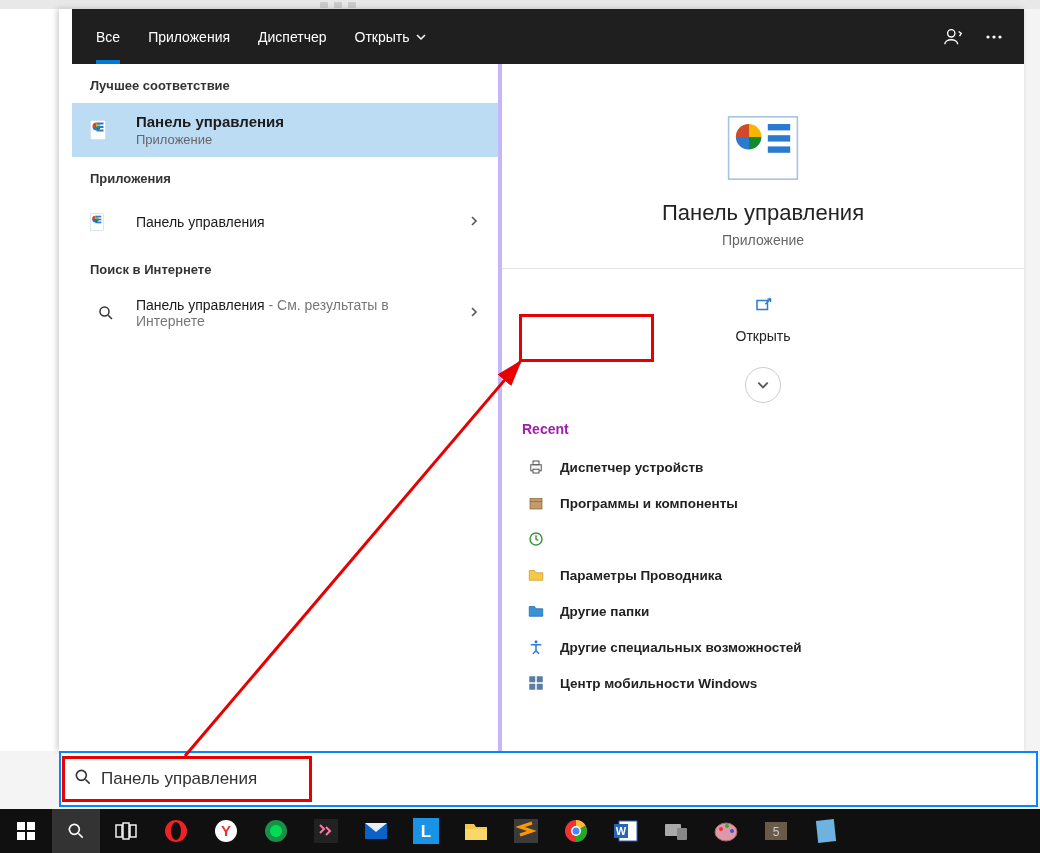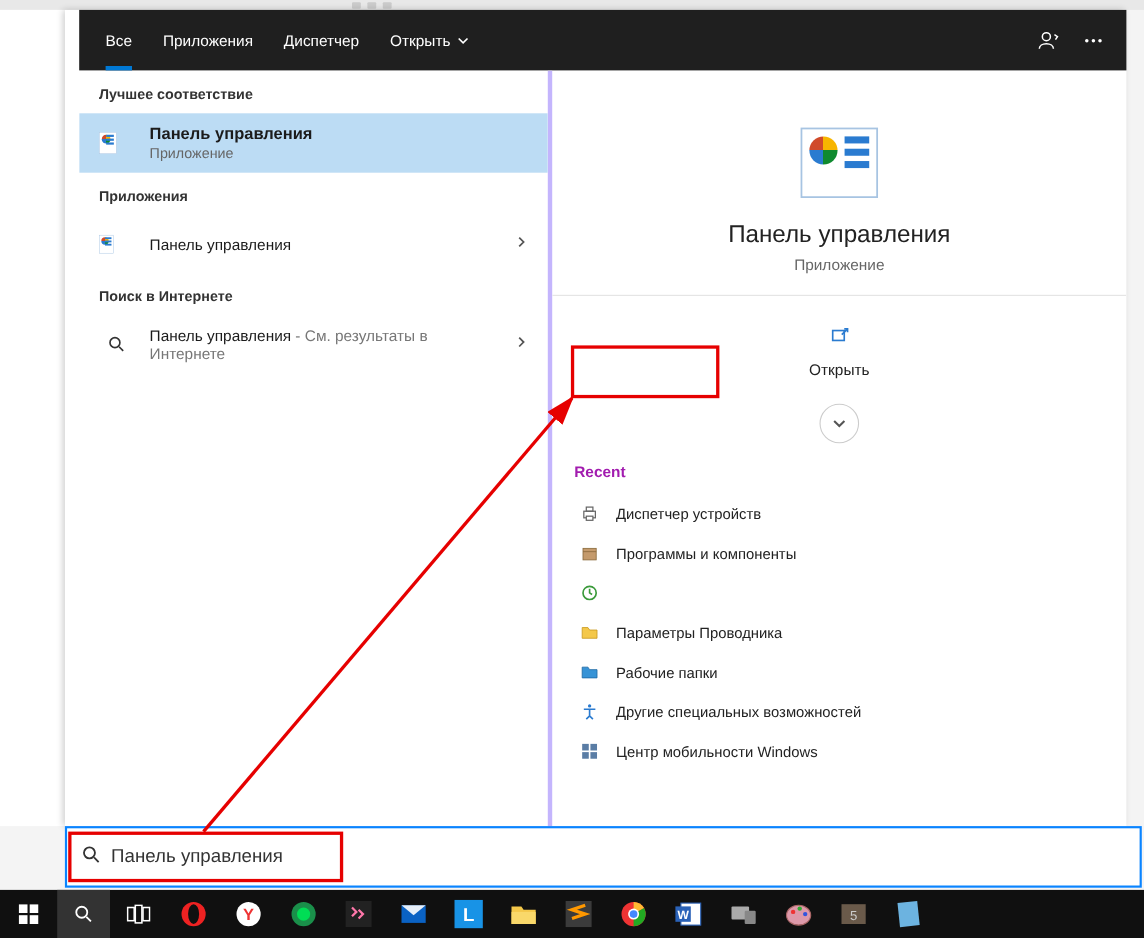--- a/index.html
+++ b/index.html
@@ -40,21 +40,21 @@
 
   .preview-icon { display:flex; justify-content:center; margin-top:30px;}
   .preview-title { text-align:center; font-size:22px; font-weight:400; margin-top:18px; color:#222;}
   .preview-sub { text-align:center; font-size:14px; color:#666; margin-top:6px; margin-bottom:20px;}
   .hr { height:1px; background:#e3e3e3; margin: 0 -20px 14px;}
   .open-btn { display:flex; align-items:center; gap:14px; padding:10px 4px; cursor:pointer; font-size:14px; color:#222; border:3px solid transparent;flex-direction:column;}
   .open-btn .oicon { color:#2a7bd0; display:flex;}
   .expand { display:flex; justify-content:center; margin: 10px 0 18px;}
   .expand-btn { width:36px; height:36px; border:1px solid #ccc; border-radius:50%; display:flex; align-items:center; justify-content:center; cursor:pointer; background:#fff;}
   .recent-label { font-size:14px; font-weight:600; color:#a21caf; margin-bottom:12px;}
-  .recent-item { display:flex; align-items:center; gap:14px; padding:8px 4px; cursor:pointer; font-size:13.5px; color:#222;}
+  .recent-item { display:flex; align-items:center; gap:14px; padding:8px 4px; cursor:pointer; font-size:13.5px; color:#222;font-weight:bold;}
   .recent-item .ricon { width:20px; height:20px; display:flex; align-items:center; justify-content:center;}
 
   .search-box {
     position:absolute; left:59px; top:751px; width:979px; height:56px;
     background:#fff; border:2px solid #0a84ff; display:flex; align-items:center; padding:0 12px; gap:8px;
   }
   .search-box input { flex:1; border:none; outline:none; font-size:17px; color:#333;}
   .search-box .sicon { color:#333;}
 
   .taskbar { position:absolute; left:0; bottom:0; width:1040px; height:44px; background:#101010; display:flex; align-items:center; gap:2px; padding:0 2px;}
@@ -235,21 +235,21 @@
             </svg>
           </span>
         <span>Параметры Проводника</span>
       </div>
       <div class="recent-item">
         <span class="ricon">
             <svg width="18" height="18" viewBox="0 0 24 24" fill="#3793d6" stroke="#1f6aa5">
               <path d="M3 6h7l2 3h9v10H3z"></path>
             </svg>
           </span>
-        <span>Рабочие папки</span>
+        <span>Другие папки</span>
       </div>
       <div class="recent-item">
         <span class="ricon">
             <svg width="18" height="18" viewBox="0 0 24 24" fill="#2a7bd0">
               <circle cx="12" cy="5" r="2"></circle>
               <path d="M5 9h14M12 9v8m-4 4l4-4 4 4" stroke="#2a7bd0" stroke-width="2" fill="none"></path>
             </svg>
           </span>
         <span>Другие специальных возможностей</span>
       </div>

